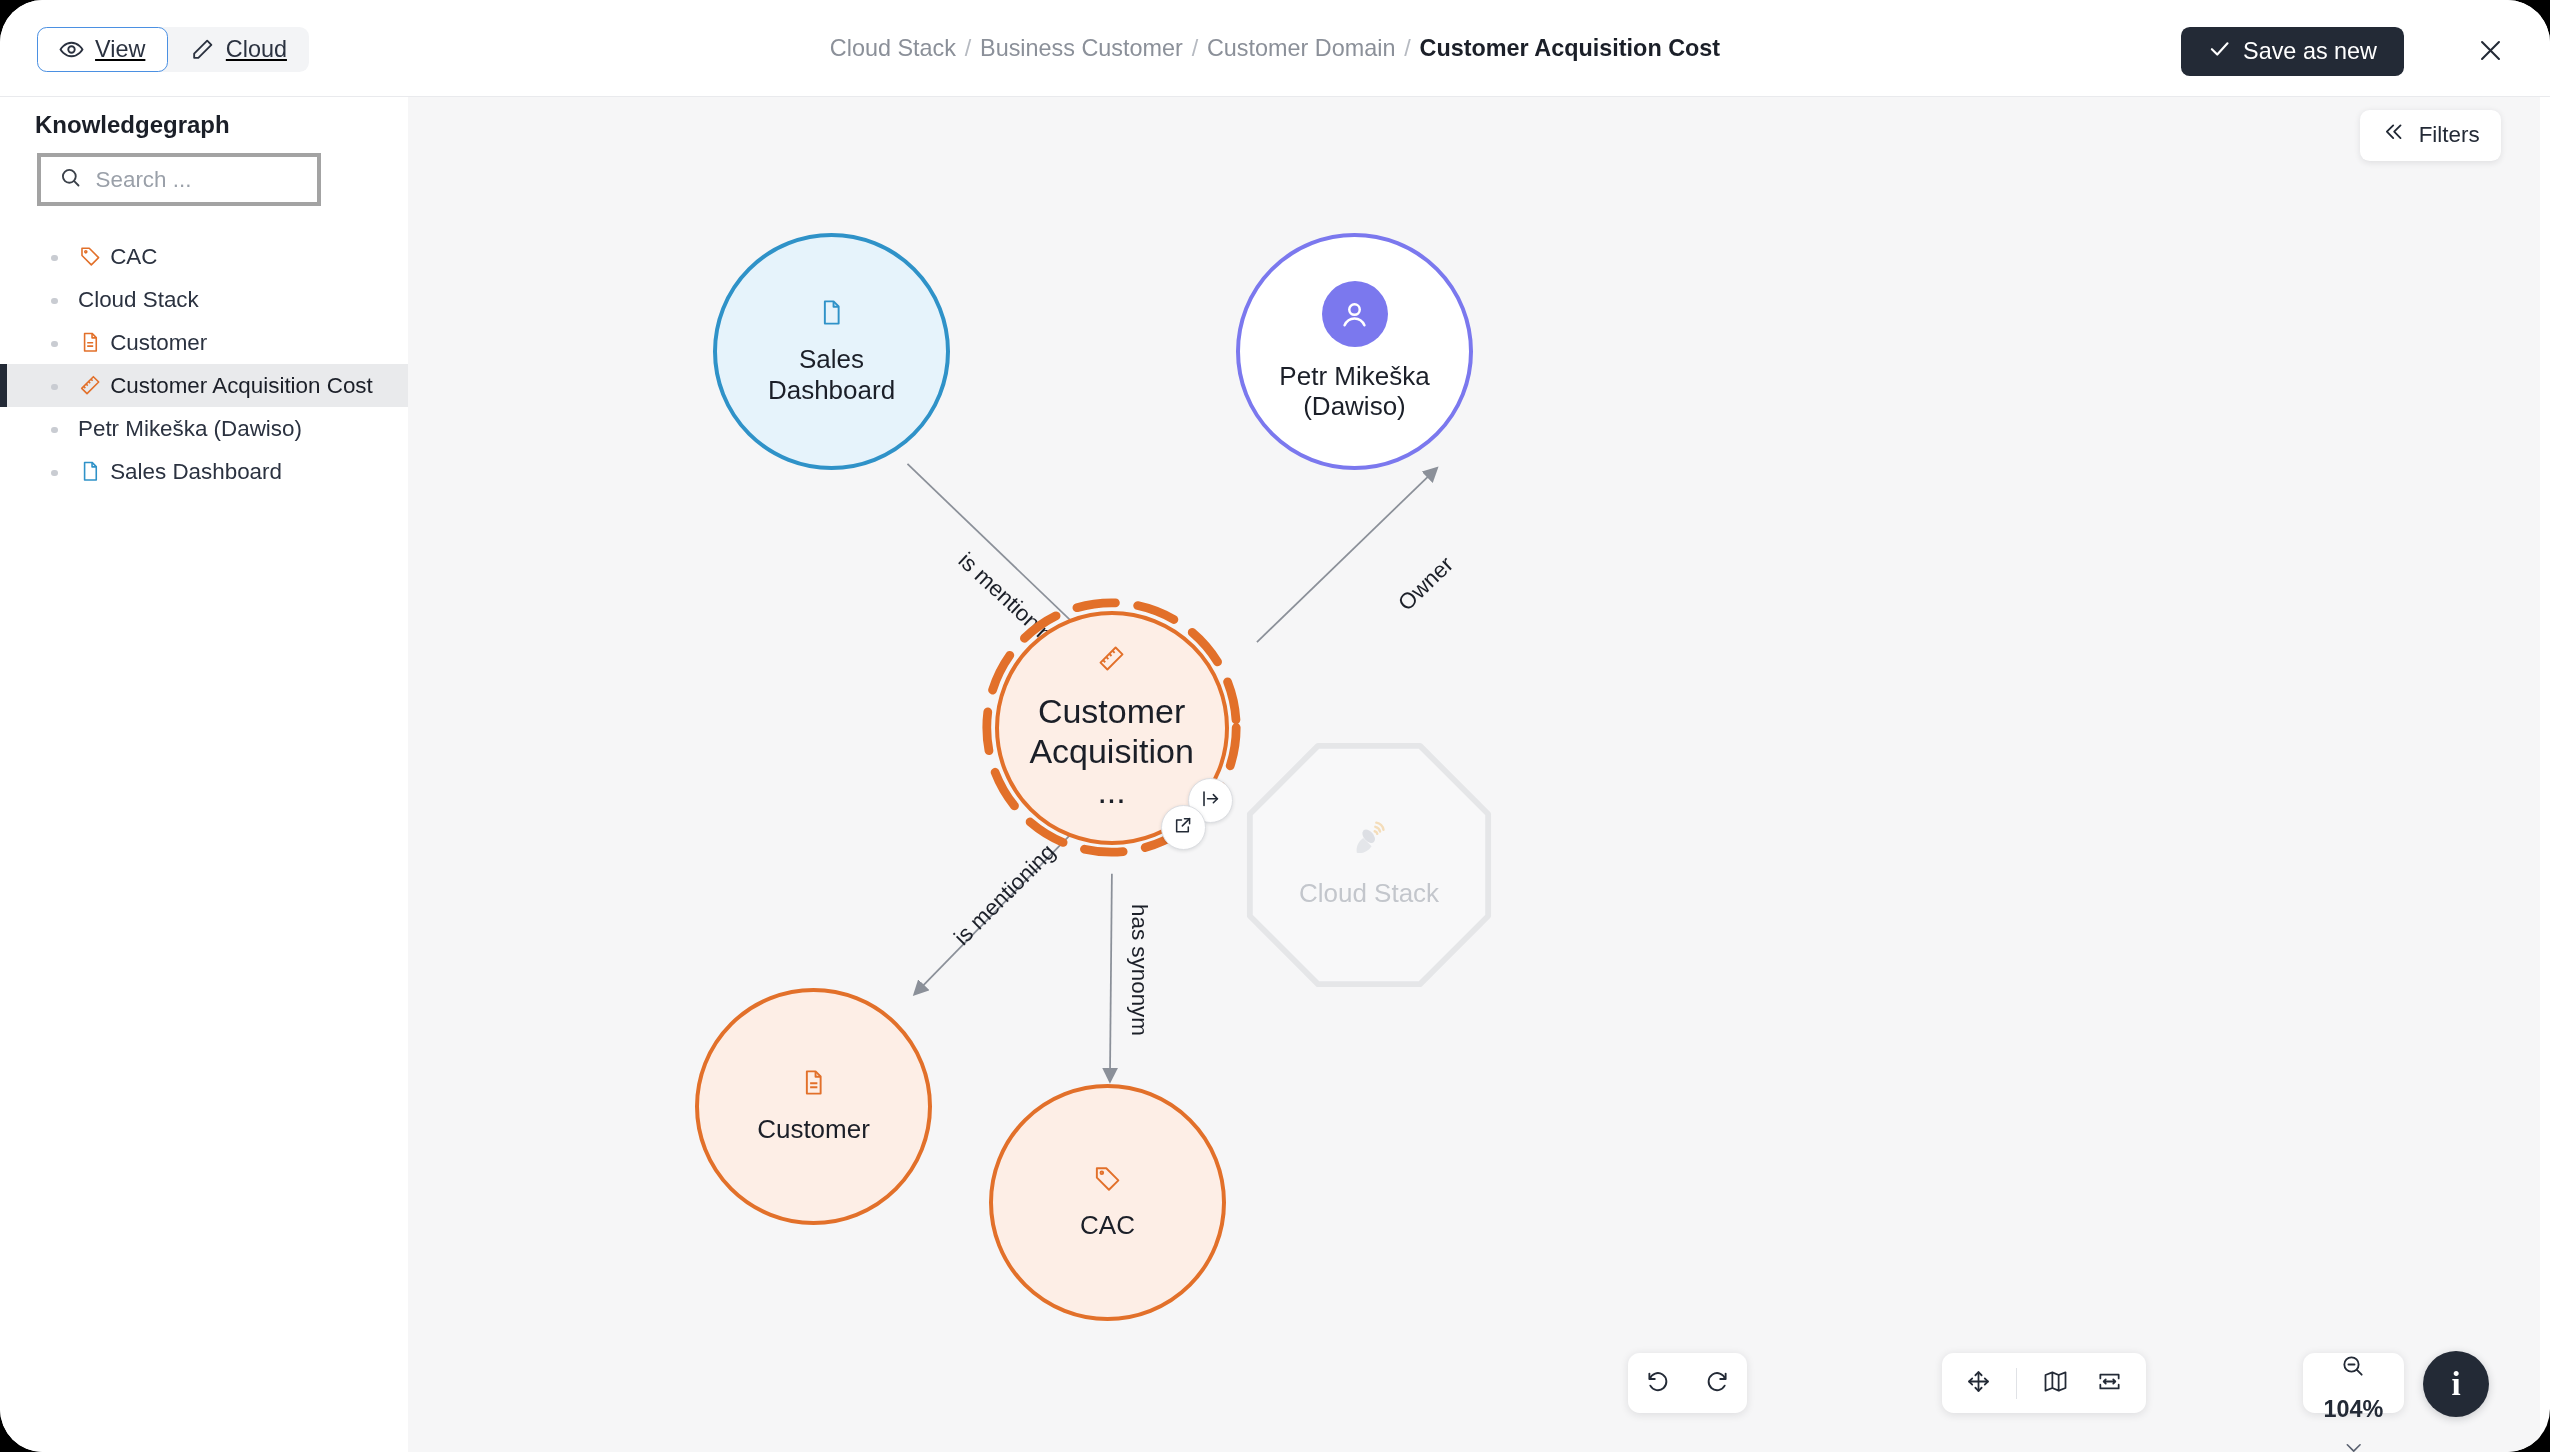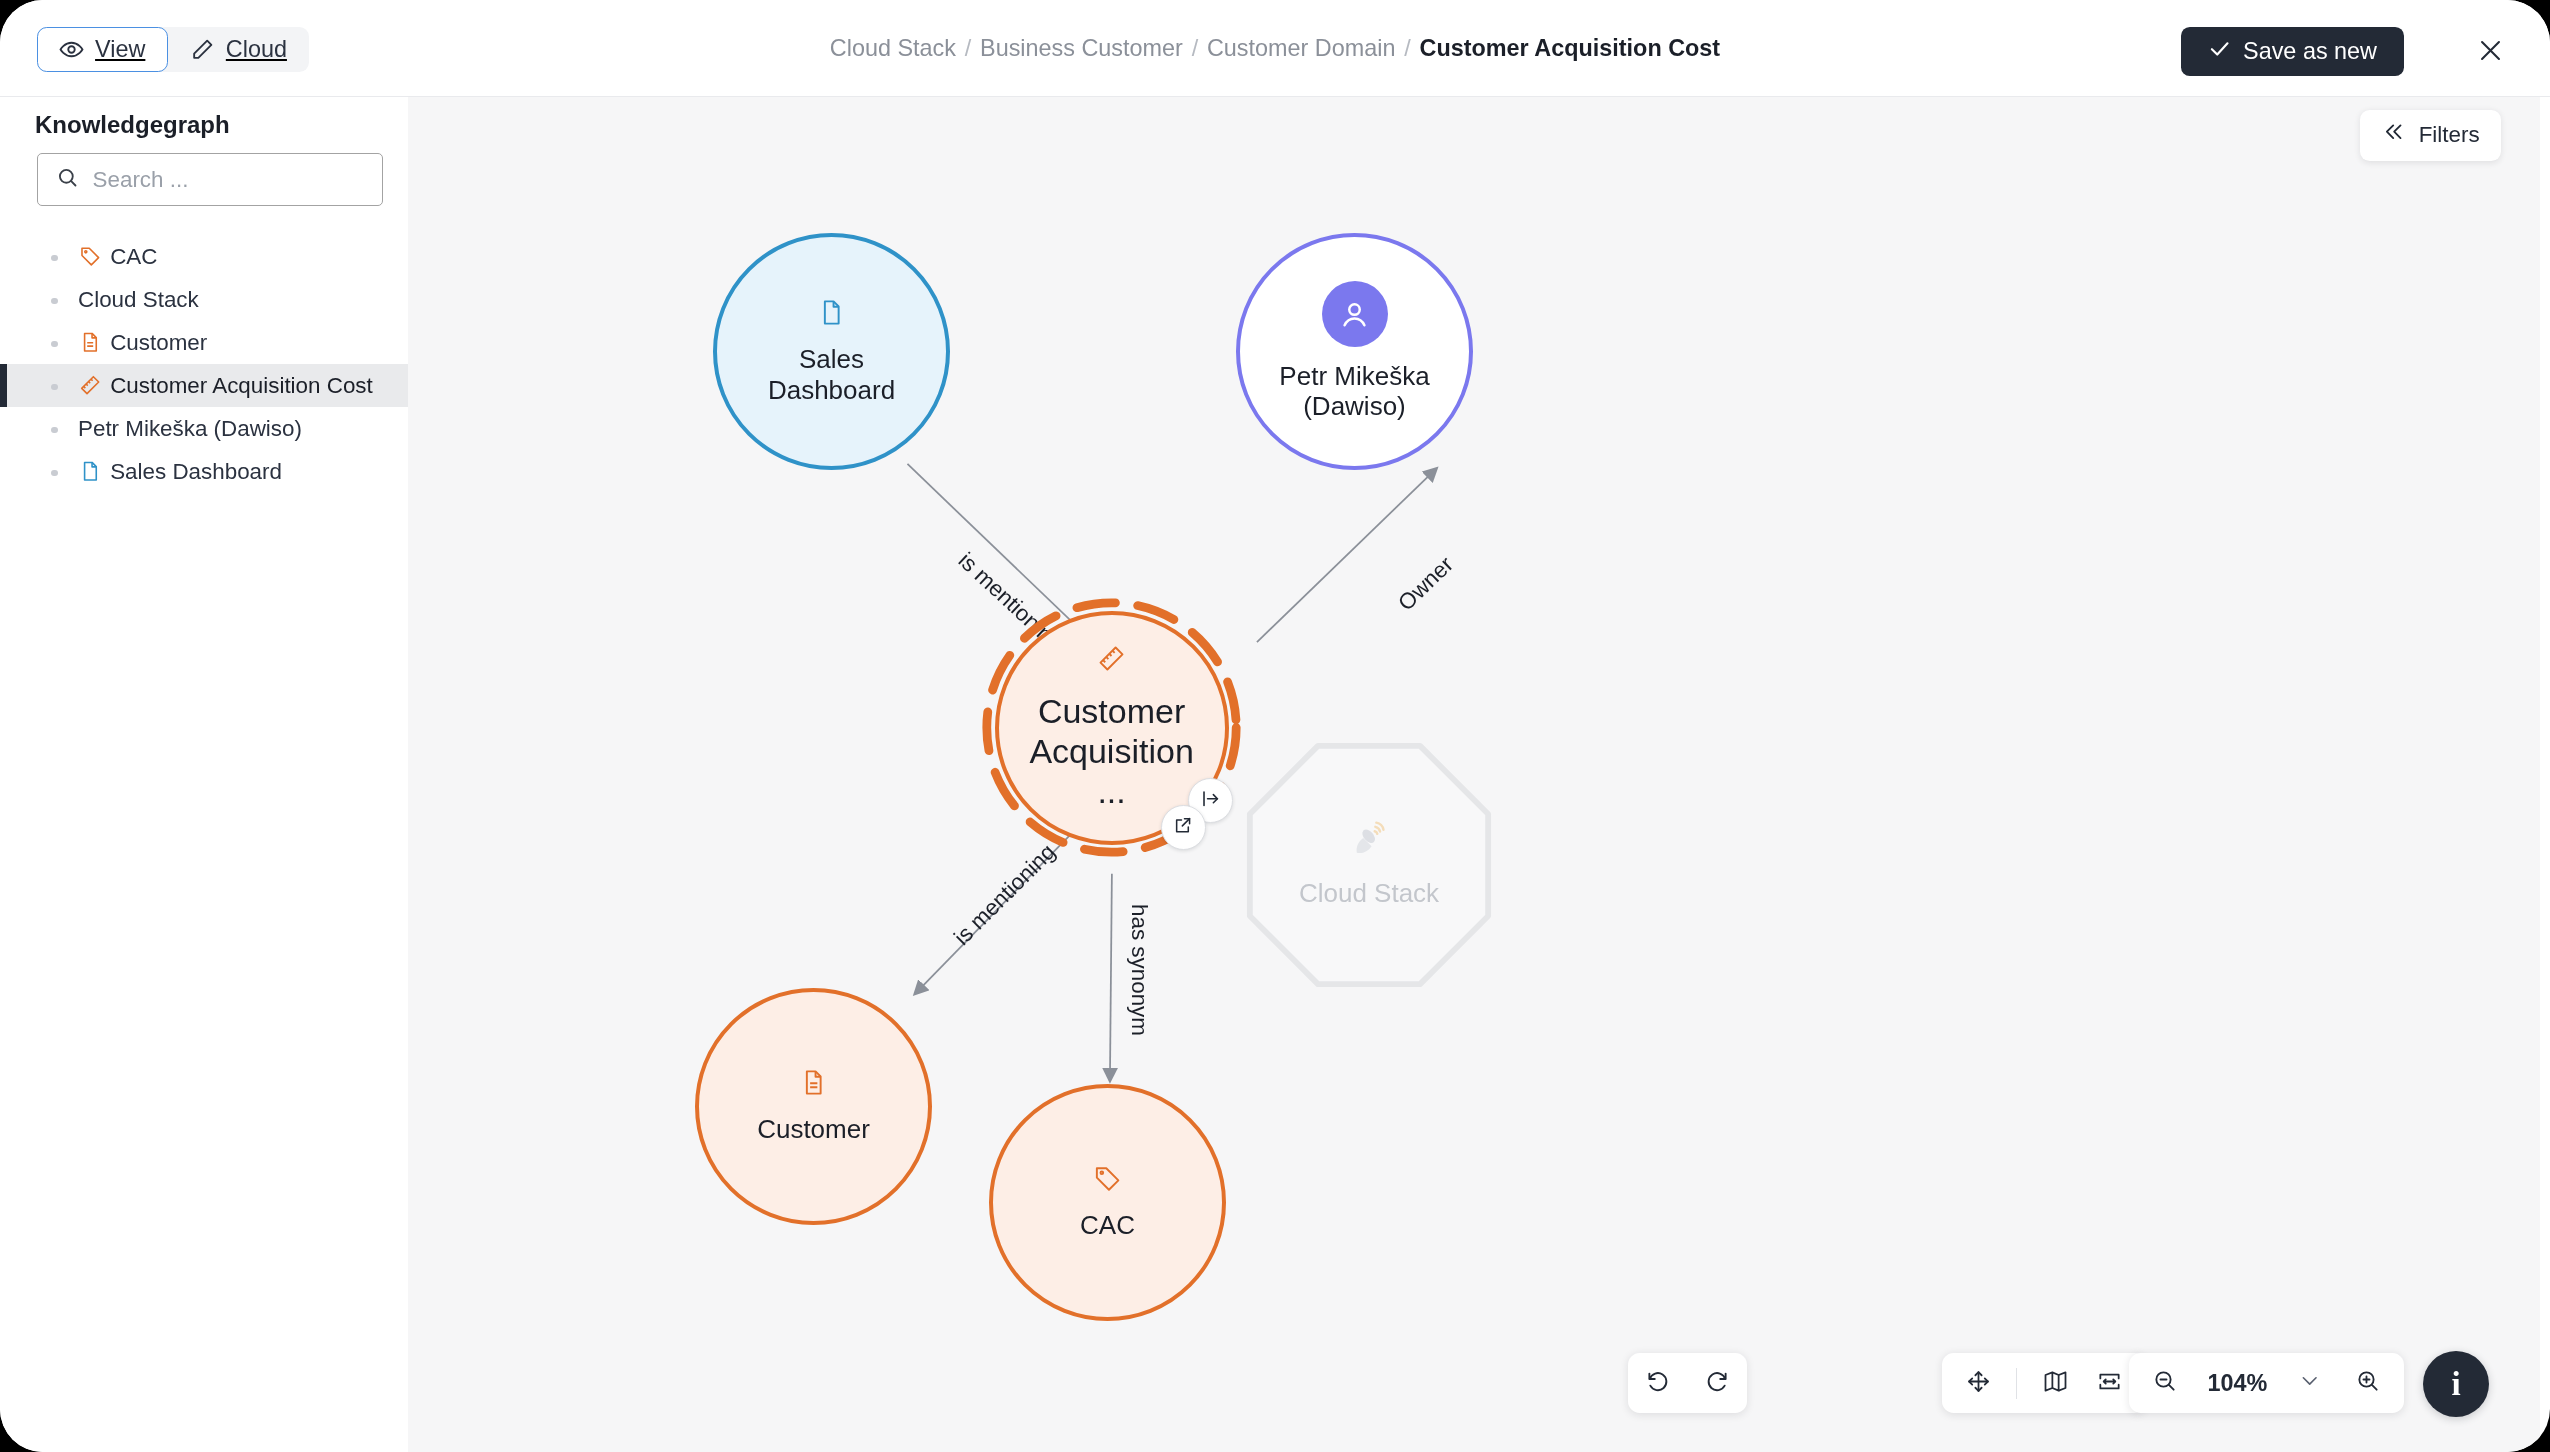--- a/index.html
+++ b/index.html
@@ -88,23 +88,23 @@
     background: #ffffff;
     border-right: 1px solid #e9eaed;
     box-sizing: border-box;
   }
   .sb-title {
     position: absolute; left: 35px; top: 13.6px;
     font-size: 24px; font-weight: 700; color: #1b1f28;
   }
   .sb-search {
     position: absolute; left: 37px; top: 56px;
-    width: 346px; height: 53px;
-    border: 1px solid #a3a3a3;
-    border-radius: 5px;
+    width: 284px; height: 53px;
+    border: 4px solid #a3a3a3;
+    border-radius: 0;
     background: #fff;
     display: flex; align-items: center;
     box-sizing: border-box;
   }
   .sb-search svg { margin: 0 11.7px 0 17.5px; flex: none; }
   .sb-search input {
     border: none; outline: none;
     font-size: 22.4px; color: #2b3240;
     font-family: "Liberation Sans", sans-serif;
     width: 253px; background: transparent;
@@ -280,21 +280,21 @@
     padding: 0 13.6px; gap: 9.7px;
   }
   .vdiv { width: 1px; height: 31px; background: #e0e2e6; margin: 0 5.8px; }
   .zoom-bar {
     position: absolute; right: 136px; bottom: 39px;
     height: 60px;
     background: #ffffff;
     border-radius: 11.7px;
     box-shadow: 0 1.9px 8.8px rgba(25,30,40,.11);
     display: flex; align-items: center;
-    padding: 0 13.6px; gap: 13px;
+    padding: 0 13.6px; gap: 13px; flex-direction: column;
   }
   .zoom-val {
     font-size: 23.4px; color: #232a36; font-weight: 700;
     min-width: 74px; text-align: center;
   }
   .info-btn {
     position: absolute; right: 51px; bottom: 35px;
     width: 66px; height: 66px; border-radius: 50%;
     background: #232a36;
     display: flex; align-items: center; justify-content: center;

